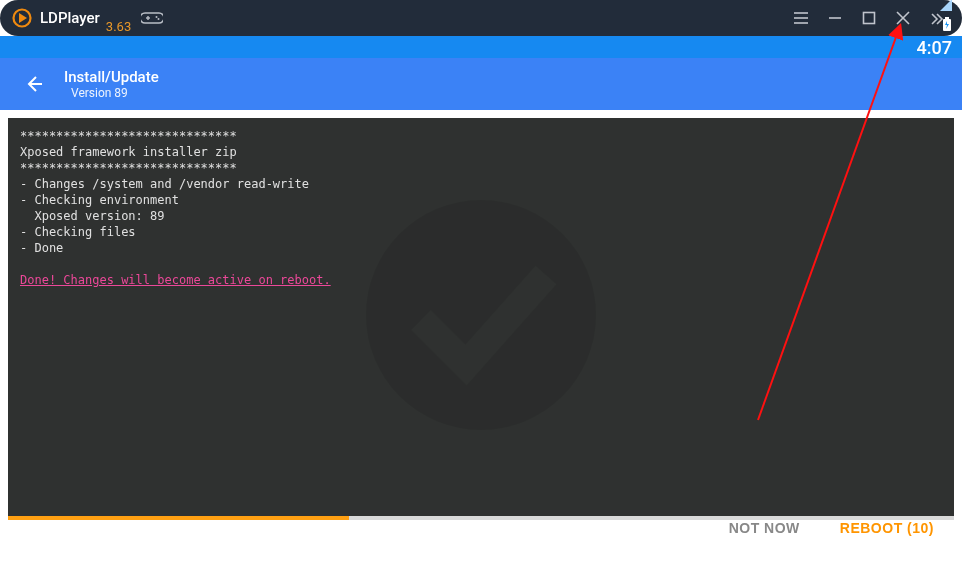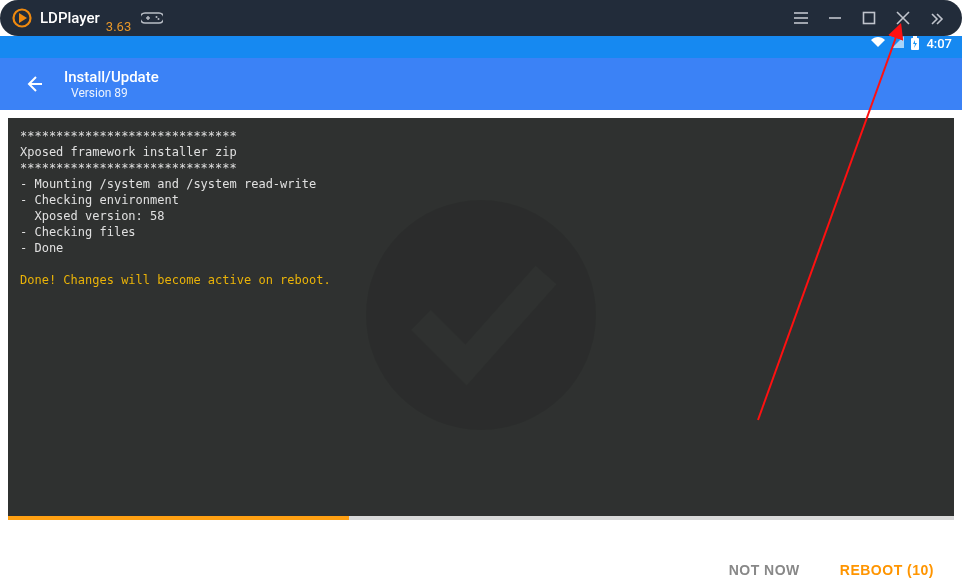--- a/index.html
+++ b/index.html
@@ -10,47 +10,47 @@
   .titlebar { height: 36px; background: #222c3a; display: flex; align-items: center; padding: 0 8px; color: #c0c4cc; border-radius: 18px; }
   .logo { width: 20px; height: 20px; margin: 0 8px 0 4px; display: flex; align-items: center; justify-content: center; }
   .app-name { color: #fff; font-size: 15px; font-weight: 500; margin-right: 6px; }
   .app-ver { color: #e79729; font-size: 13px; margin-right: 10px; margin-top: 16px; }
   .gamepad-icon { width: 22px; height: 16px; display: flex; align-items: center; }
   .titlebar-spacer { flex: 1; }
   .title-btn { width: 34px; height: 36px; display: flex; align-items: center; justify-content: center; cursor: pointer; color: #c0c4cc; }
   .title-btn svg { display: block; }
 
   
-  .android-status { height: 22px; background: #1689f1; display: flex; align-items: flex-start; justify-content: flex-end; padding: 0 10px; color: #fff; font-size: 13px; gap: 6px; }
+  .android-status { height: 22px; background: #1689f1; display: flex; align-items: flex-end; justify-content: flex-end; padding: 0 10px; color: #fff; font-size: 18px; gap: 6px; flex-direction: column; }
   .status-icon { display: flex; align-items: center; }
 
   
   .blue-header { height: 52px; background: #3b82f6; display: flex; align-items: center; padding: 0 16px; color: #fff; }
   .back-btn { width: 36px; height: 36px; display: flex; align-items: center; justify-content: center; cursor: pointer; margin-right: 12px; }
   .header-text { display: flex; flex-direction: column; }
   .header-title { font-size: 15px; font-weight: 500; line-height: 1.2; }
   .header-sub { font-size: 12px; opacity: 0.9; margin-left: 7px; }
 
   
   .console-wrap { background: #fff; padding: 8px 8px 0 8px; }
   .console { background: #2f3130; color: #e0e0e0; font-family: "Droid Sans Mono", Menlo, Consolas, monospace; font-size: 12px; line-height: 16px; padding: 10px 12px; height: 398px; position: relative; overflow: hidden; }
   .console .white { color: #e0e0e0; }
   .console pre { white-space: pre; }
-  .console .green { color: #eab308; }
+  .console .green { color: #ec4899; text-decoration: underline; }
   .bg-check {
     position: absolute; left: 50%; top: 50%; transform: translate(-50%, -50%);
     opacity: 0.08;
   }
 
   
   .progress-wrap { height: 4px; background: #d9d9d9; margin: 0 8px; position: relative; }
   .progress-fill { height: 100%; background: #ffa012; width: 36%; }
 
   
-  .footer { flex: 1; display: flex; align-items: flex-end; justify-content: flex-end; padding: 0 28px; gap: 40px; }
+  .footer { flex: 1; display: flex; align-items: flex-start; justify-content: flex-end; padding: 0 28px; gap: 40px; }
   .footer-btn { font-size: 14px; font-weight: 600; letter-spacing: 0.5px; cursor: pointer; background: none; border: none; }
   .footer-btn.notnow { color: #888; }
   .footer-btn.reboot { color: #ff9500; }
 
   
   .anno-arrow { position: absolute; pointer-events: none; z-index: 10; }
 </style>
 </head>
 <body>
 
@@ -142,23 +142,23 @@
     <div class="console">
       <div class="bg-check">
         <svg width="280" height="280" viewBox="0 0 280 280">
           <circle cx="140" cy="140" r="115" fill="#000"></circle>
           <path d="M80 145 L125 190 L205 100" fill="none" stroke="#2f3130" stroke-width="28" stroke-linecap="butt"></path>
         </svg>
       </div>
       <pre class="white"><span>******************************</span>
 <span>Xposed framework installer zip</span>
 <span>******************************</span>
-<span>- Mounting /system and /system read-write</span>
+<span>- Changes /system and /vendor read-write</span>
 <span>- Checking environment</span>
-<span>  Xposed version: 58</span>
+<span>  Xposed version: 89</span>
 <span>- Checking files</span>
 <span>- Done</span>
 
 <span class="green">Done! Changes will become active on reboot.</span></pre>
     </div>
   </div>
 
   <div class="progress-wrap">
     <div class="progress-fill"></div>
   </div>

